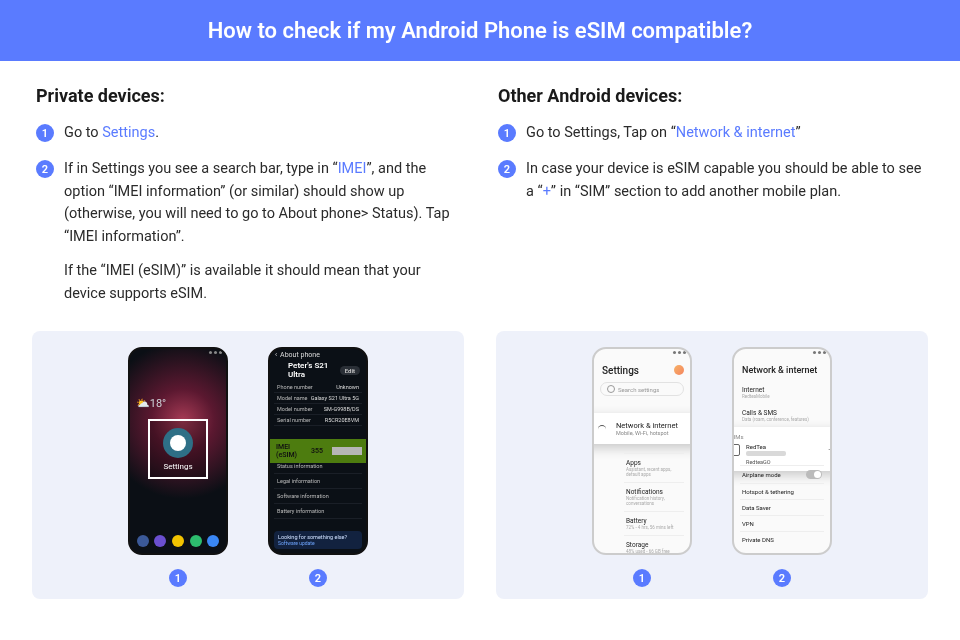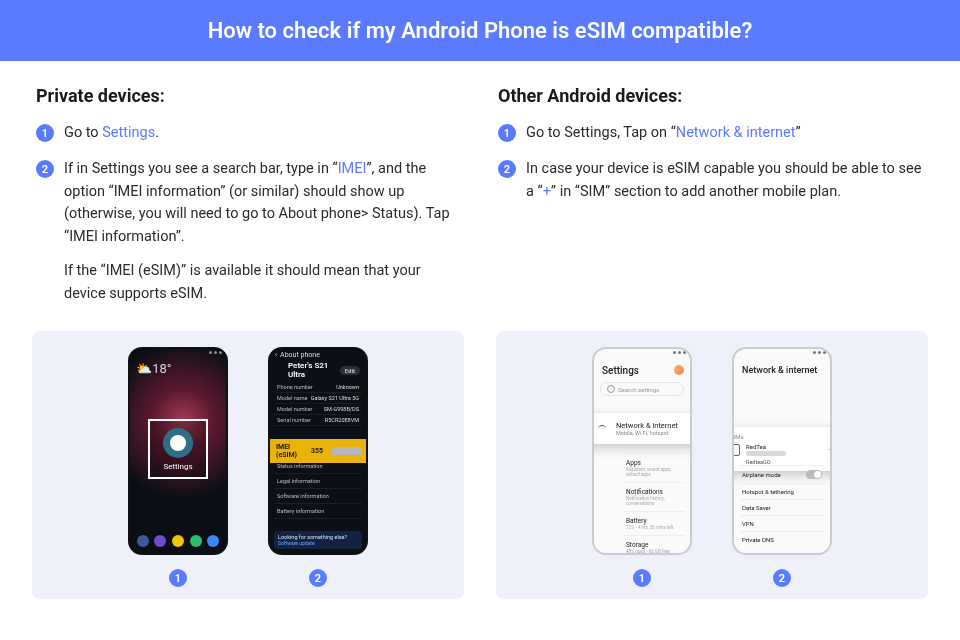--- a/index.html
+++ b/index.html
@@ -104,39 +104,39 @@
     font-size: 11px;
     font-weight: 600;
     display: flex;
     align-items: center;
     justify-content: center;
   }
 
   
   .samsung1 .statusbar { height: 10px; display:flex; justify-content:flex-end; padding:2px 4px; gap:2px;}
   .samsung1 .statusbar span{width:3px;height:3px;border-radius:50%;background:#888;}
-  .samsung1 .weather { color:#cfd4da; font-size:13px; padding:2px 6px; }
+  .samsung1 .weather { color:#cfd4da; font-size:11px; padding:2px 6px;margin-top:36px; }
   .samsung1 .wallpaper { position:absolute; inset:0; background: radial-gradient(circle at 55% 35%, #a63b55 0%, #5b1830 22%, #0b0f15 55%); }
   .samsung1 .overlay{position:absolute;inset:0;}
   .samsung1 .gearbox{position:absolute;left:18px;top:70px;width:60px;height:60px;border:2px solid #fff;background:rgba(0,0,0,.25);display:flex;flex-direction:column;align-items:center;justify-content:center;}
   .samsung1 .gear{width:30px;height:30px;border-radius:50%;background:#2e6f86;position:relative;}
   .samsung1 .gear::before{content:"";position:absolute;inset:7px;border-radius:50%;background:#fff;}
   .samsung1 .gearbox .lbl{color:#fff;font-size:8px;margin-top:4px;}
   .samsung1 .dock{position:absolute;bottom:6px;left:0;right:0;display:flex;justify-content:space-around;padding:0 4px;}
   .samsung1 .dock span{width:12px;height:12px;border-radius:50%;}
   .samsung1 .dock .a{background:#3b5998;} .samsung1 .dock .b{background:#6b4fcf;} .samsung1 .dock .c{background:#f2c300;} .samsung1 .dock .d{background:#2dbd6e;} .samsung1 .dock .e{background:#3a87f5;}
 
   
   .samsung2 .top{height:12px;display:flex;align-items:center;padding:0 5px;color:#ddd;font-size:7px;gap:3px;}
   .samsung2 .sub{color:#fff;font-size:8px;font-weight:600;padding:0 6px 3px;display:flex;align-items:center;gap:4px;margin-left:12px;}
   .samsung2 .chip{background:#2a2f36;border-radius:6px;padding:1px 5px;font-size:6px;color:#ccc;}
   .samsung2 .rows{padding:0 4px;}
   .samsung2 .row{display:flex;justify-content:space-between;font-size:5.5px;color:#bbb;padding:2px 3px;border-bottom:1px solid #1a1f27;}
   .samsung2 .row .v{color:#ddd;}
-  .samsung2 .highlight{position:absolute;left:-10px;right:-10px;top:90px;background:#eab308;color:#111;display:flex;justify-content:space-between;padding:4px 14px 4px 16px;font-size:7px;font-weight:600;}
+  .samsung2 .highlight{position:absolute;left:-10px;right:-10px;top:90px;background:#4d7c0f;color:#111;display:flex;justify-content:space-between;padding:4px 14px 4px 16px;font-size:7px;font-weight:600;}
   .samsung2 .highlight .mask{background:#b6b6b6;width:30px;height:8px;}
   .samsung2 .lower{position:absolute;top:110px;left:4px;right:4px;}
   .samsung2 .lrow{font-size:5.5px;color:#bbb;padding:4px 3px;border-bottom:1px solid #1a1f27;}
   .samsung2 .looking{position:absolute;bottom:4px;left:4px;right:4px;background:#12223f;border-radius:4px;padding:3px 4px;}
   .samsung2 .looking .q{font-size:5.5px;color:#cfe0ff;}
   .samsung2 .looking .u{font-size:5px;color:#6fa6ff;}
 
   
   .other1 .top{height:10px;display:flex;justify-content:flex-end;padding:2px 4px;gap:2px;}
   .other1 .top span{width:3px;height:3px;border-radius:50%;background:#777;}
@@ -342,20 +342,30 @@
       </div>
 
       <div class="phone-wrap">
         <div class="phone light other2">
           <div class="top">
               <span></span>
               <span></span>
               <span></span>
             </div>
           <div class="stitle">Network &amp; internet</div>
+          <div id="o2-pre">
+              <div class="item">
+                <div class="t">Internet</div>
+                <div class="s">RedteaMobile</div>
+              </div>
+              <div class="item">
+                <div class="t">Calls &amp; SMS</div>
+                <div class="s">Data (roam, conference, features)</div>
+              </div>
+            </div>
           <div class="card">
             <div class="lbl">SIMs</div>
             <div class="simrow">
               <div class="simicon"></div>
               <div class="simtext">
                 <div class="n">RedTea</div>
                 <div class="bar"></div>
               </div>
               <div class="plus">+</div>
             </div>

